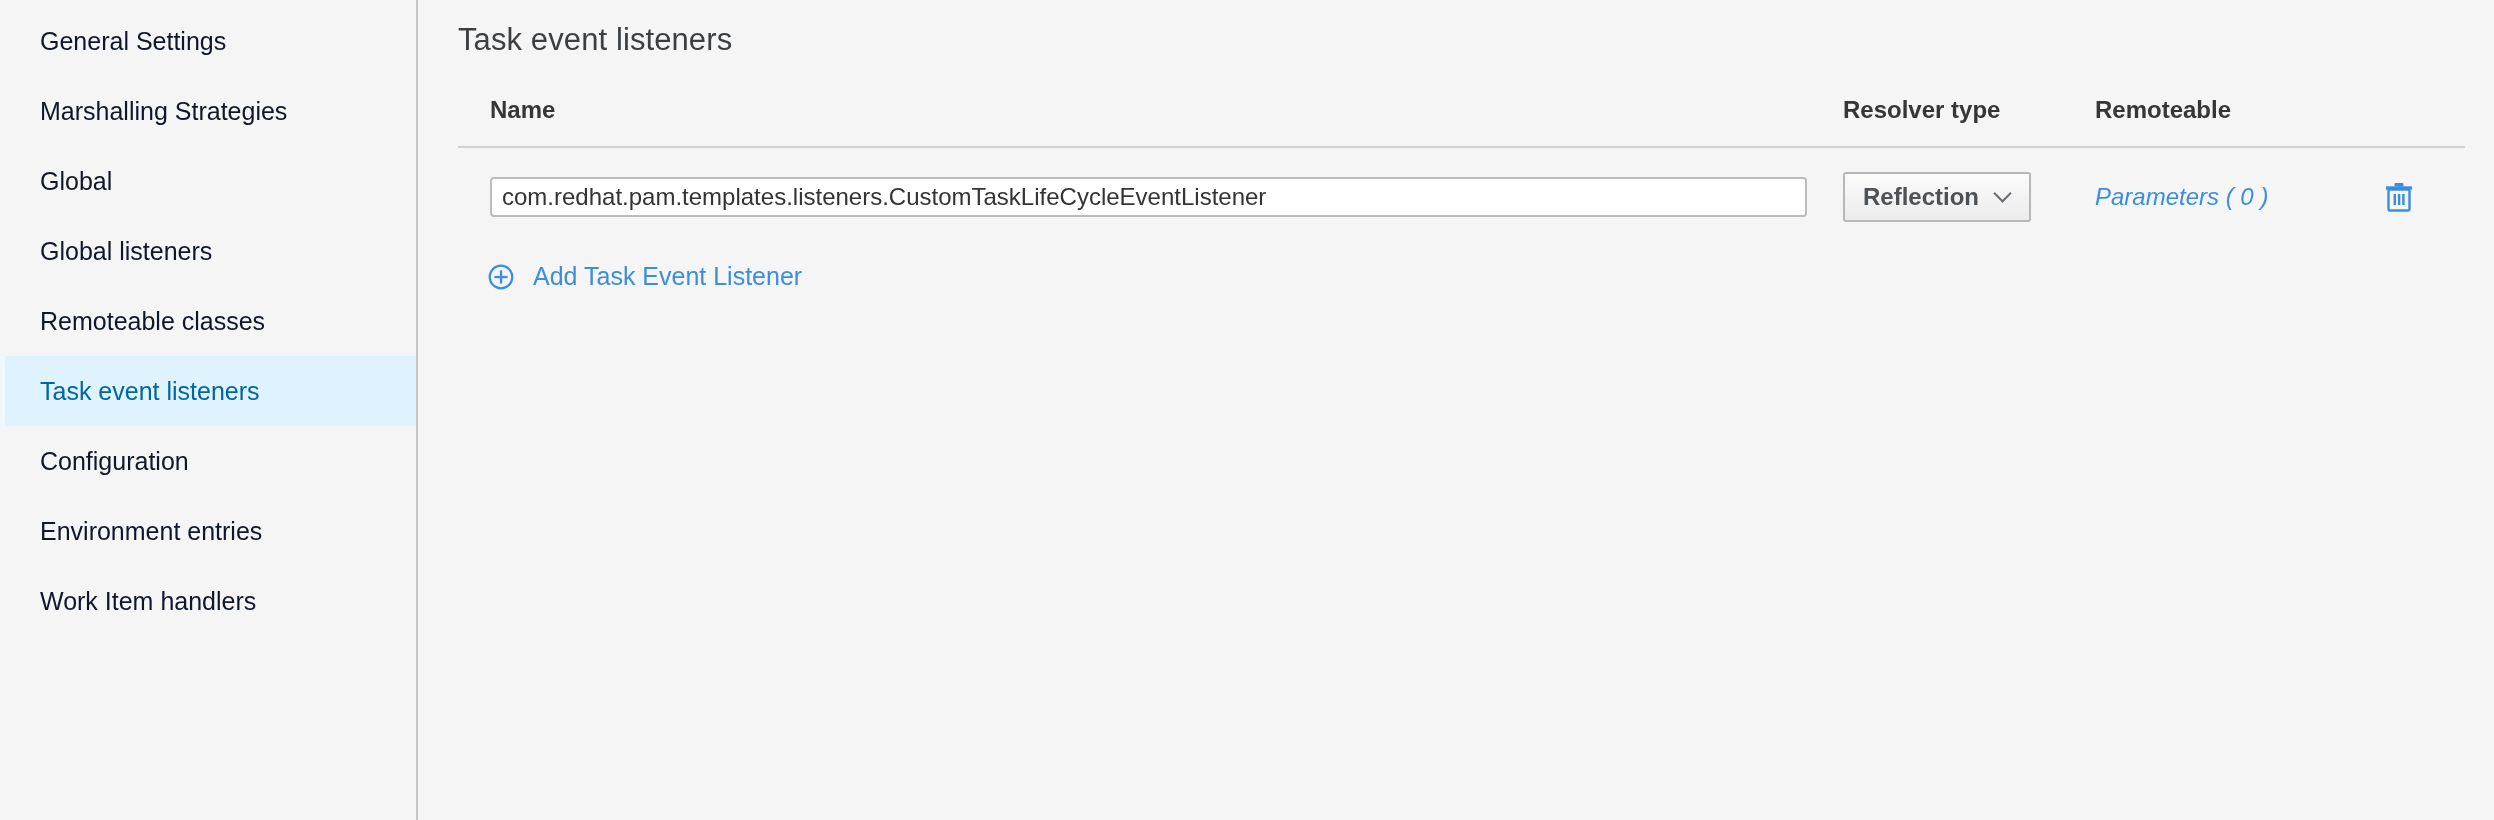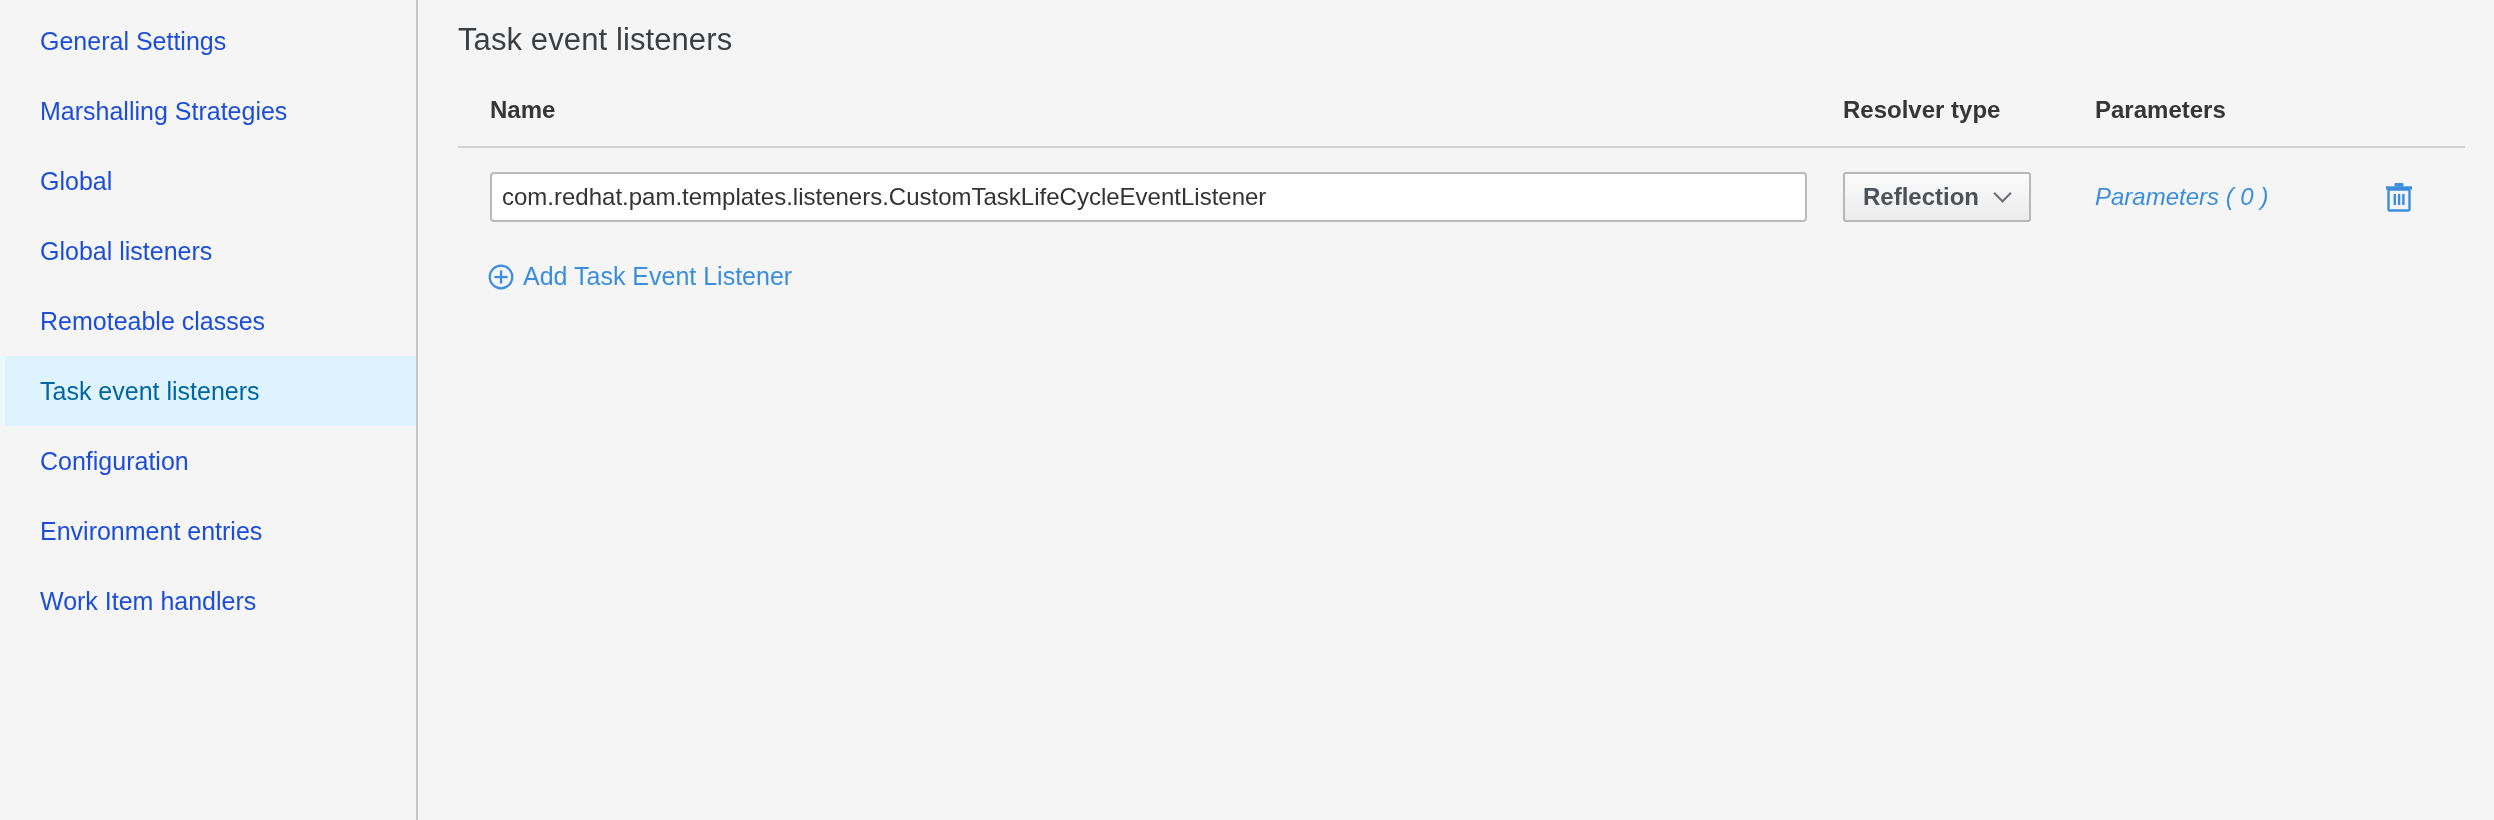--- a/index.html
+++ b/index.html
@@ -33,21 +33,21 @@
     border-right: 2px solid #c6c6c6;
     box-sizing: border-box;
     padding-top: 6px;
   }
   .nav-item {
     position: relative;
     height: 70px;
     line-height: 70px;
     padding-left: 40px;
     font-size: 25px;
-    color: #1d4ed8;
+    color: #0f172a;
     white-space: nowrap;
     cursor: pointer;
     box-sizing: border-box;
   }
   .nav-item.active {
     background: #def3fd;
     color: #0066a3;
   }
   .nav-item.active::before {
     content: "";
@@ -107,21 +107,21 @@
     align-items: center;
     height: 98px;
   }
   .cell-name {
     width: 1385px;
     padding-left: 32px;
     box-sizing: border-box;
   }
   .name-input {
     width: 1317px;
-    height: 50px;
+    height: 40px;
     box-sizing: border-box;
     font-family: "Liberation Sans", sans-serif;
     font-size: 24px;
     color: #333333;
     padding: 0 10px;
     border: 2px solid #bbbbbb;
     border-radius: 4px;
     background: #ffffff;
     outline: none;
   }
@@ -200,20 +200,21 @@
     align-items: center;
   }
   .add-link {
     display: inline-flex;
     align-items: center;
     font-size: 25px;
     color: #3b8ede;
     text-decoration: none;
     cursor: pointer;
     white-space: nowrap;
+    gap: 10px;
   }
   .plus-icon {
     margin-right: 9px;
     line-height: 0;
     display: inline-block;
   }
 </style>
 </head>
 <body>
 
@@ -251,21 +252,21 @@
 
   <main id="content">
 
     <h1 id="page-title">Task event listeners</h1>
 
     <div id="listener-table">
 
       <div class="thead">
         <div class="th col-name">Name</div>
         <div class="th col-resolver">Resolver type</div>
-        <div class="th col-params">Parameters</div>
+        <div class="th col-params">Remoteable</div>
         <div class="th col-actions"></div>
       </div>
 
       <div class="trow">
 
         <div class="cell-name">
           <input class="name-input" type="text" value="com.redhat.pam.templates.listeners.CustomTaskLifeCycleEventListener" style="">
         </div>
 
         <div class="cell-resolver">

